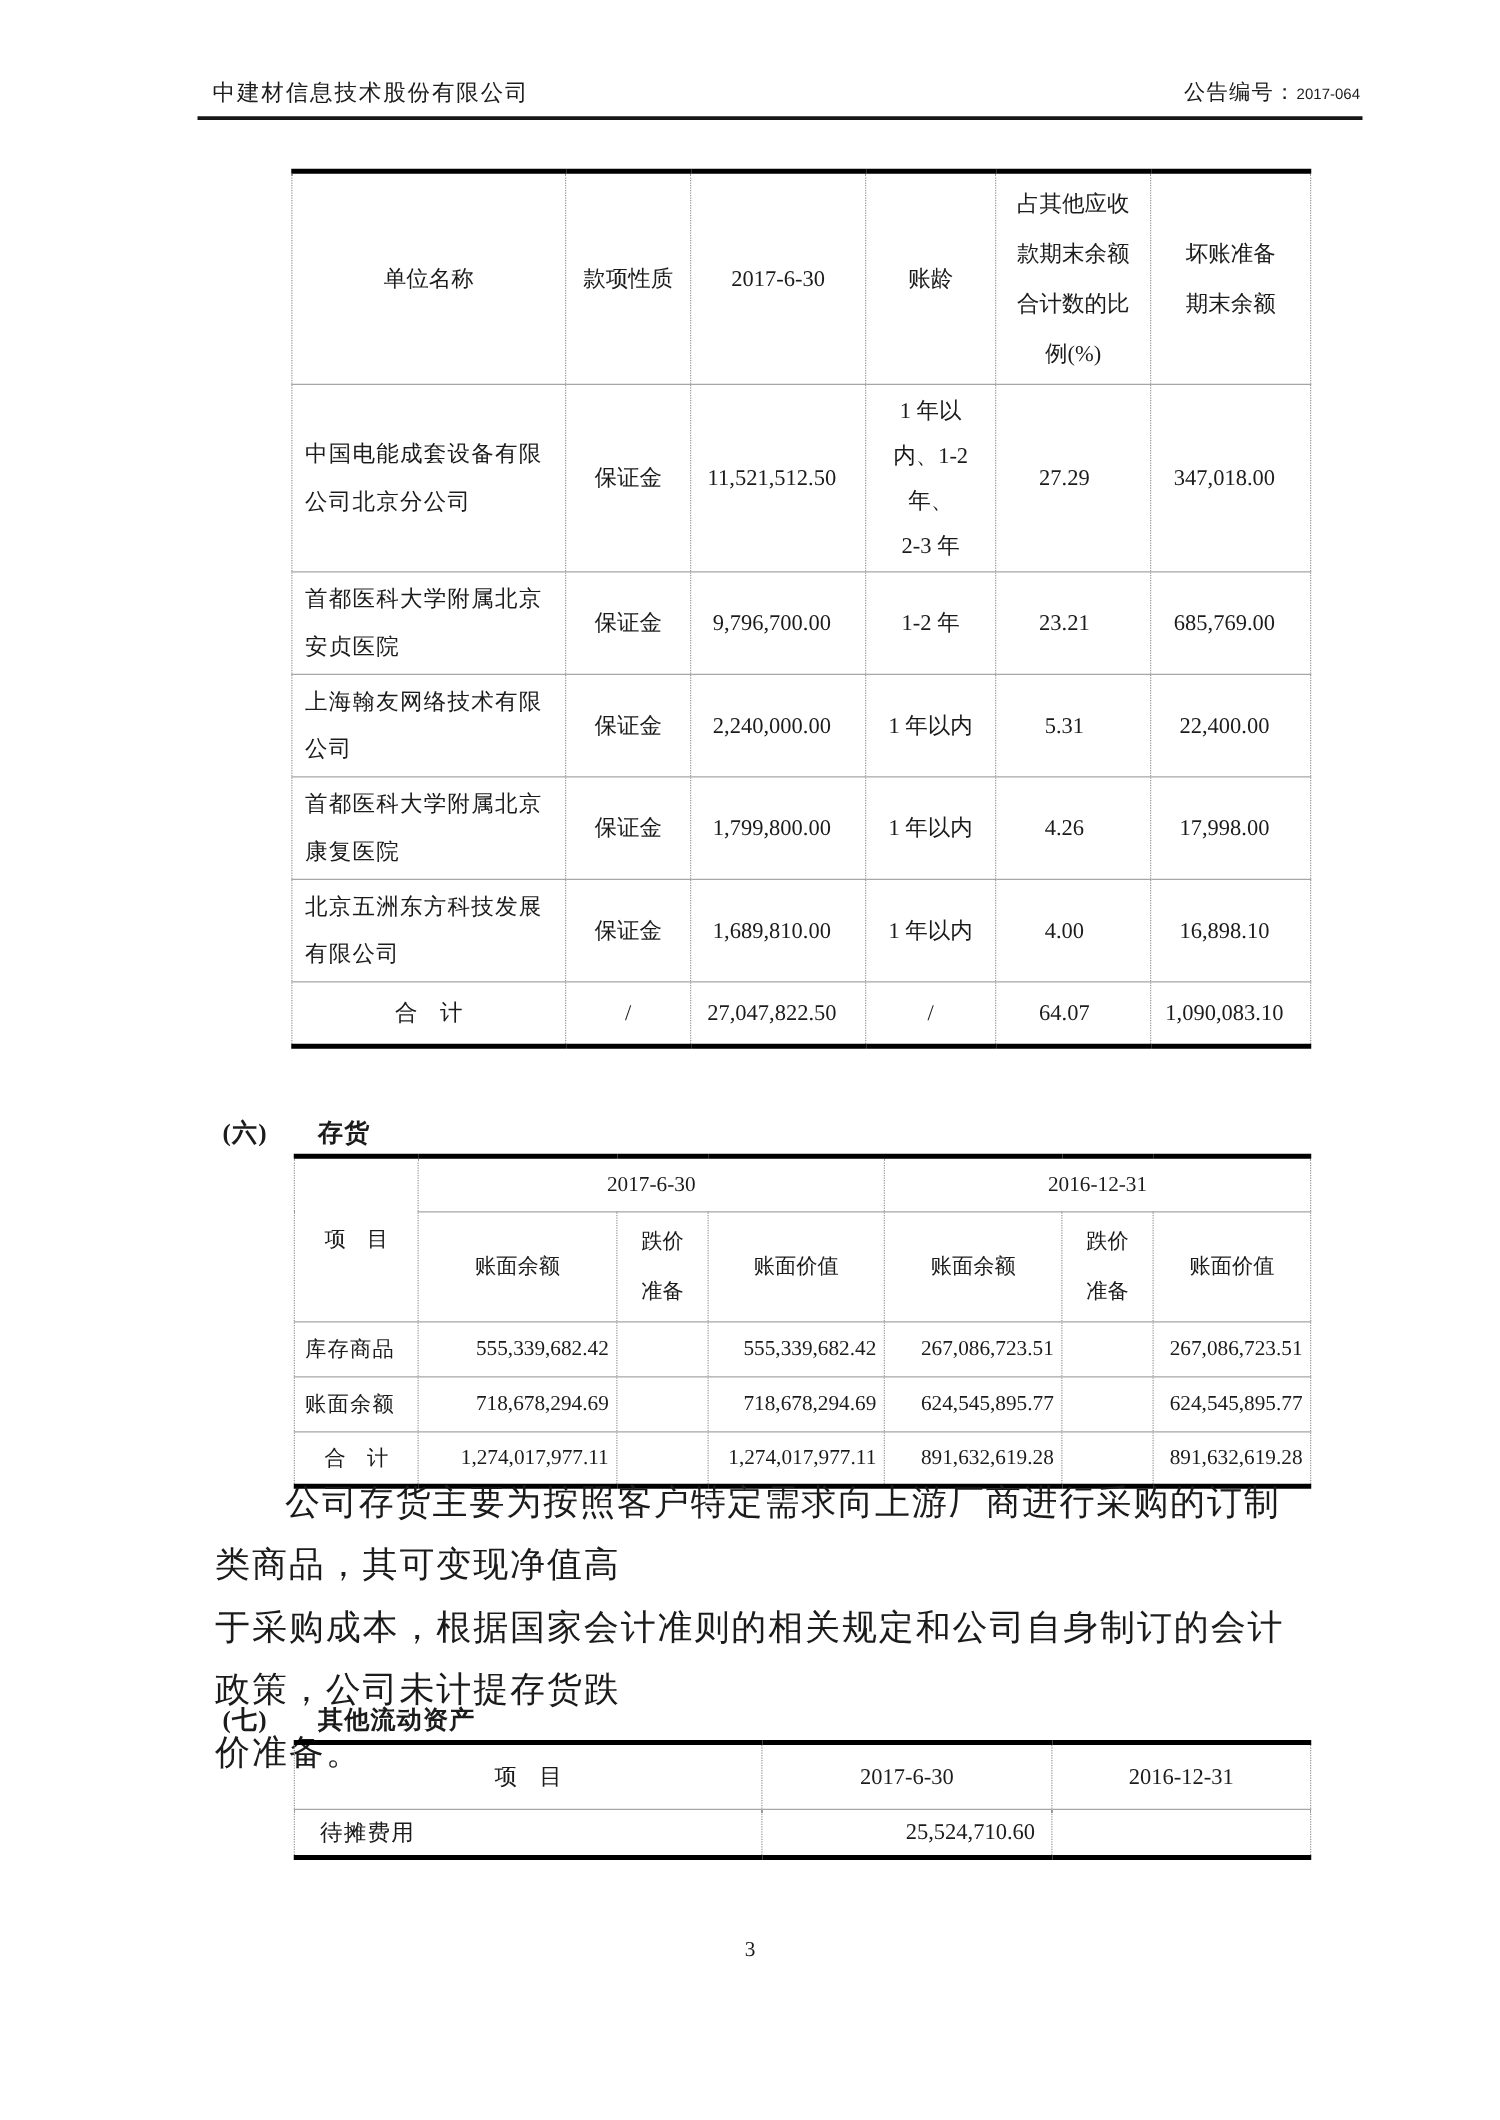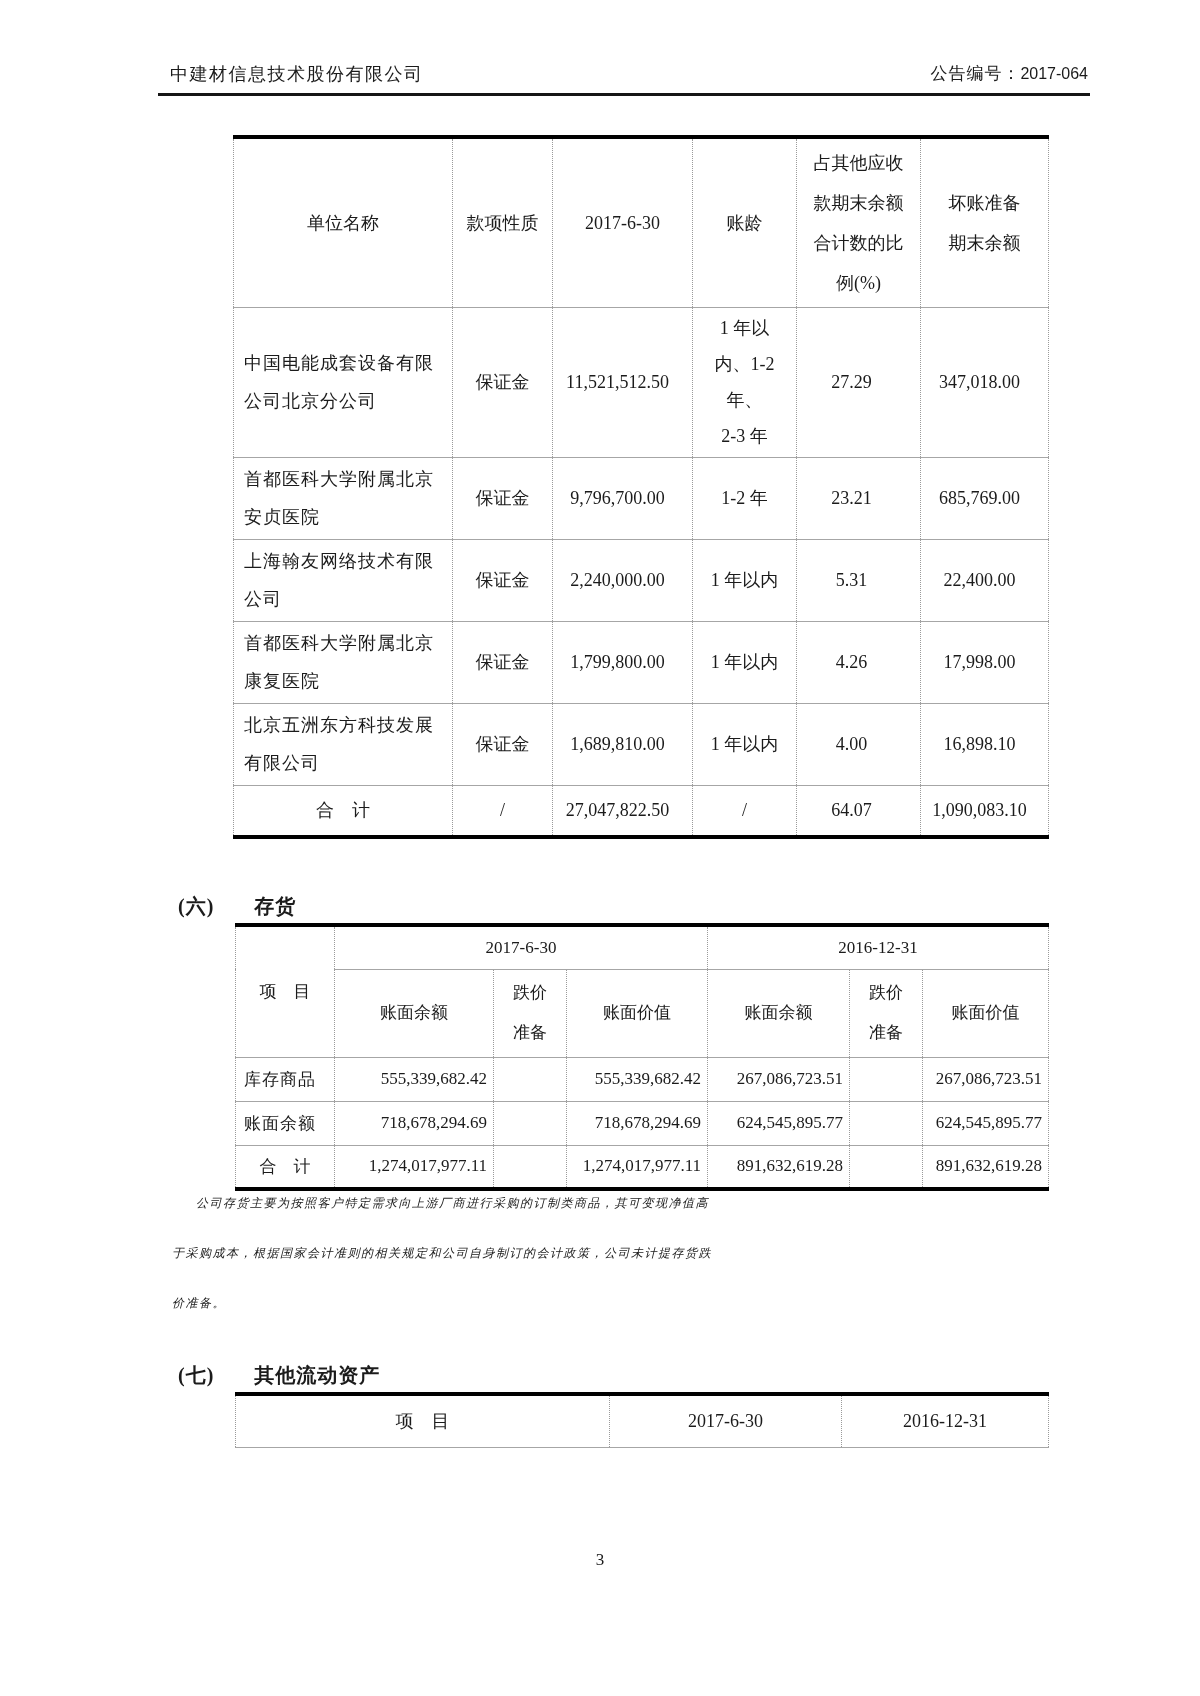--- a/index.html
+++ b/index.html
@@ -5,21 +5,21 @@
   html,body{margin:0;padding:0;background:#e8e8e8;}
   .page{
     position:relative;width:1200px;height:1696px;margin:0 auto;
     background:#ffffff;color:#1b1b1b;
     font-family:"Liberation Serif","DejaVu Serif",serif;
     overflow:hidden;
   }
   
   .hdr-left{position:absolute;left:170px;top:62px;font-size:18px;letter-spacing:1.5px;}
   .hdr-right{position:absolute;right:112px;top:62px;font-size:17px;letter-spacing:1px;}
-  .hdr-right .no{font-family:"Liberation Sans","DejaVu Sans",sans-serif;font-size:16px;letter-spacing:0;}
+  .hdr-right .no{font-family:"Liberation Sans","DejaVu Sans",sans-serif;font-size:12px;letter-spacing:0;}
   .hdr-rule{position:absolute;left:158px;top:93px;width:932px;height:3px;background:#161616;}
   
   table{border-collapse:collapse;table-layout:fixed;position:absolute;font-size:18px;}
   td,th{border-left:1px dotted #9a9a9a;border-right:1px dotted #9a9a9a;
         border-top:1px solid #a6a6a6;border-bottom:1px solid #a6a6a6;
         font-weight:normal;vertical-align:middle;padding:0;overflow:hidden;}
   .thick-top{border-top:4px solid #000 !important;}
   .thick-bottom{border-bottom:4px solid #000 !important;}
   .pre{white-space:pre-line;}
   .c{text-align:center;}
@@ -43,22 +43,22 @@
   
   .t2{left:235px;top:923px;width:813px;font-size:17px;}
   .t2 .grow{height:44px;}
   .t2 .srow{height:88px;}
   .t2 .srow td{line-height:40px;}
   .t2 .drow{height:44px;}
   .t2 .item{padding-left:8px;letter-spacing:1px;}
   .t2 .num{text-align:right;padding-right:6px;}
   
   .para{position:absolute;left:172px;top:1178px;width:880px;
-        font-size:12px;line-height:50px;letter-spacing:1.5px;
-        white-space:pre-line;text-indent:2em;font-style:italic;}
+        font-size:28px;line-height:50px;letter-spacing:1.5px;
+        white-space:pre-line;text-indent:2em;}
   
   .t3{left:235px;top:1392px;width:813px;}
   .t3 .hrow{height:53px;}
   .t3 .drow{height:39px;}
   .t3 .item{padding-left:20px;letter-spacing:1px;}
   .t3 .num{text-align:right;padding-right:13px;}
   
   .pageno{position:absolute;left:0;top:1550px;width:100%;text-align:center;font-size:17px;}
 </style>
 </head>
@@ -219,18 +219,23 @@
       <col style="width:374px">
         <col style="width:232px">
         <col style="width:207px">
     </colgroup>
     <tbody>
         <tr class="hrow">
       <td class="c thick-top">项　目</td>
       <td class="c thick-top">2017-6-30</td>
       <td class="c thick-top">2016-12-31</td>
     </tr>
+    <tr class="drow">
+      <td class="l item thick-bottom">待摊费用</td>
+      <td class="num thick-bottom">25,524,710.60</td>
+      <td class="num thick-bottom"></td>
+    </tr>
   </tbody>
     </table>
 
   <div class="pageno">3</div>
 
 </div>
 
 </body></html>

